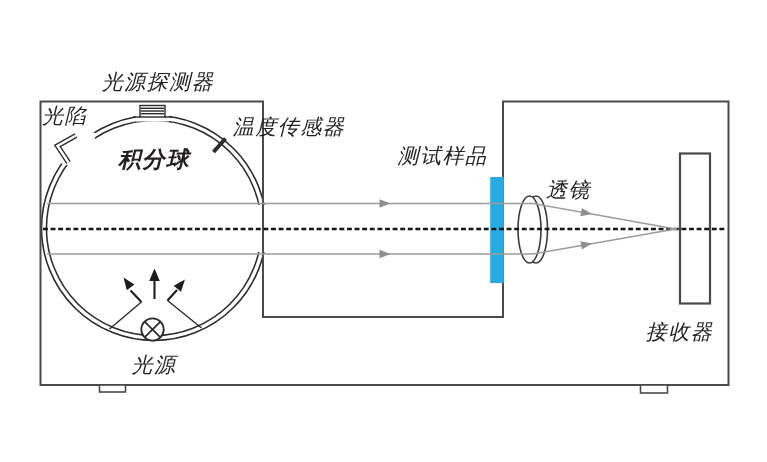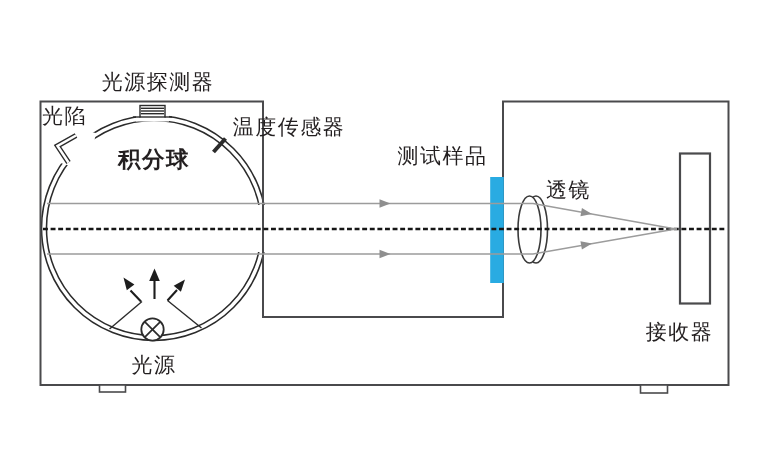--- a/index.html
+++ b/index.html
@@ -2,20 +2,21 @@
 <html><head>
 <meta charset="utf-8">
 <style>
   html,body{margin:0;padding:0;background:#ffffff;}
   .stage{
     position:relative;
     width:767px;height:462px;
     background:#8b5cf6;
     overflow:hidden;
     font-family:"Liberation Sans", sans-serif;
+    font-style:italic;
   }
   svg{display:block;}
   .sphere-dark{stroke:#2b2b2b;fill:none;}
   .whiteout{fill:#ffffff;stroke:none;}
   .enclosure{stroke:#4a4a4c;stroke-width:2;fill:none;}
   .foot{stroke:#4a4a4c;stroke-width:1.6;fill:#ffffff;}
   .thin-dark{stroke:#2b2b2b;stroke-width:1.4;fill:none;}
   .arrow-shaft{stroke:#1d1d1d;stroke-width:2.1;fill:none;}
   .arrow-head{fill:#1d1d1d;stroke:none;}
   .ray{stroke:#9c9c9c;stroke-width:1.5;fill:none;}

